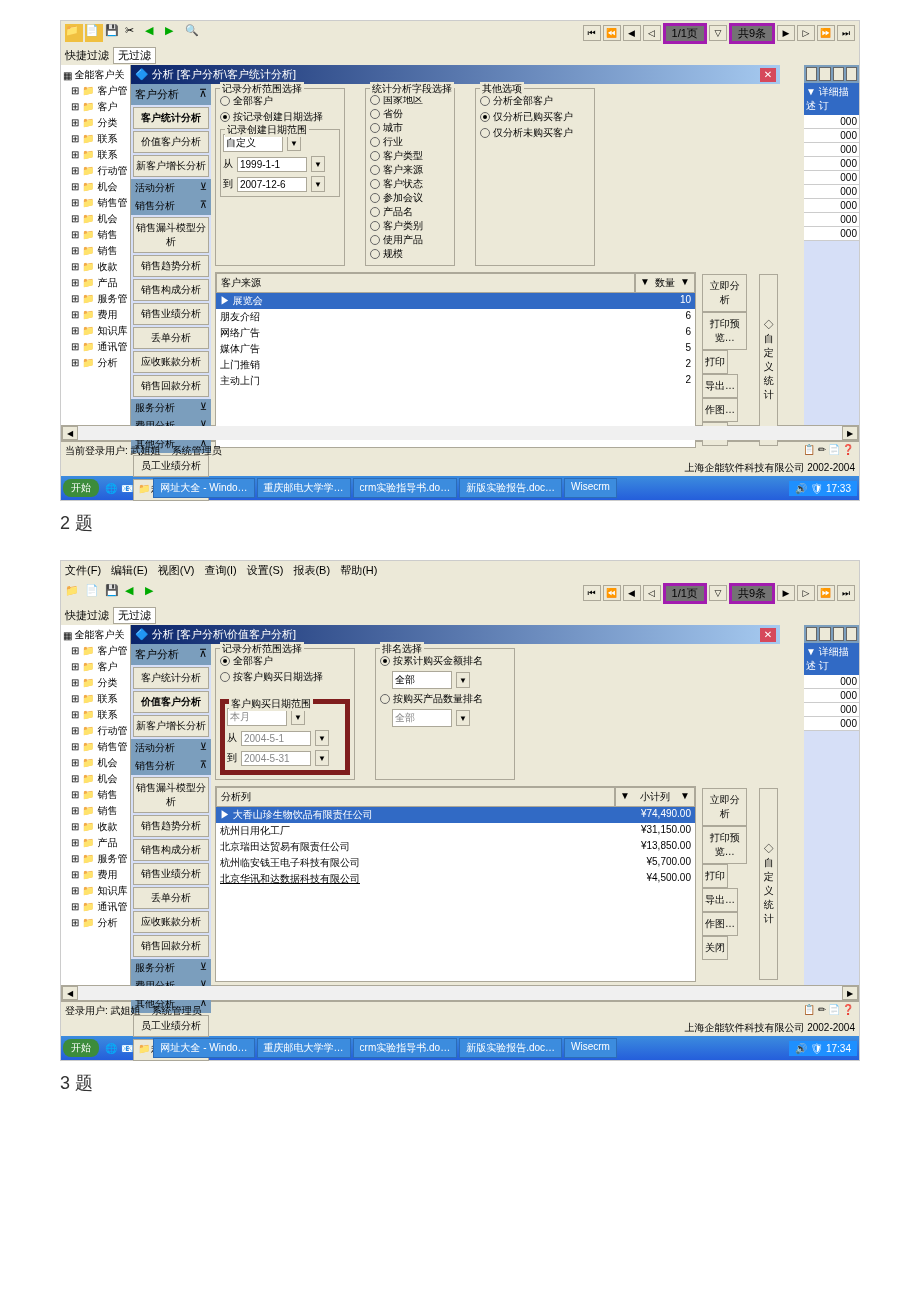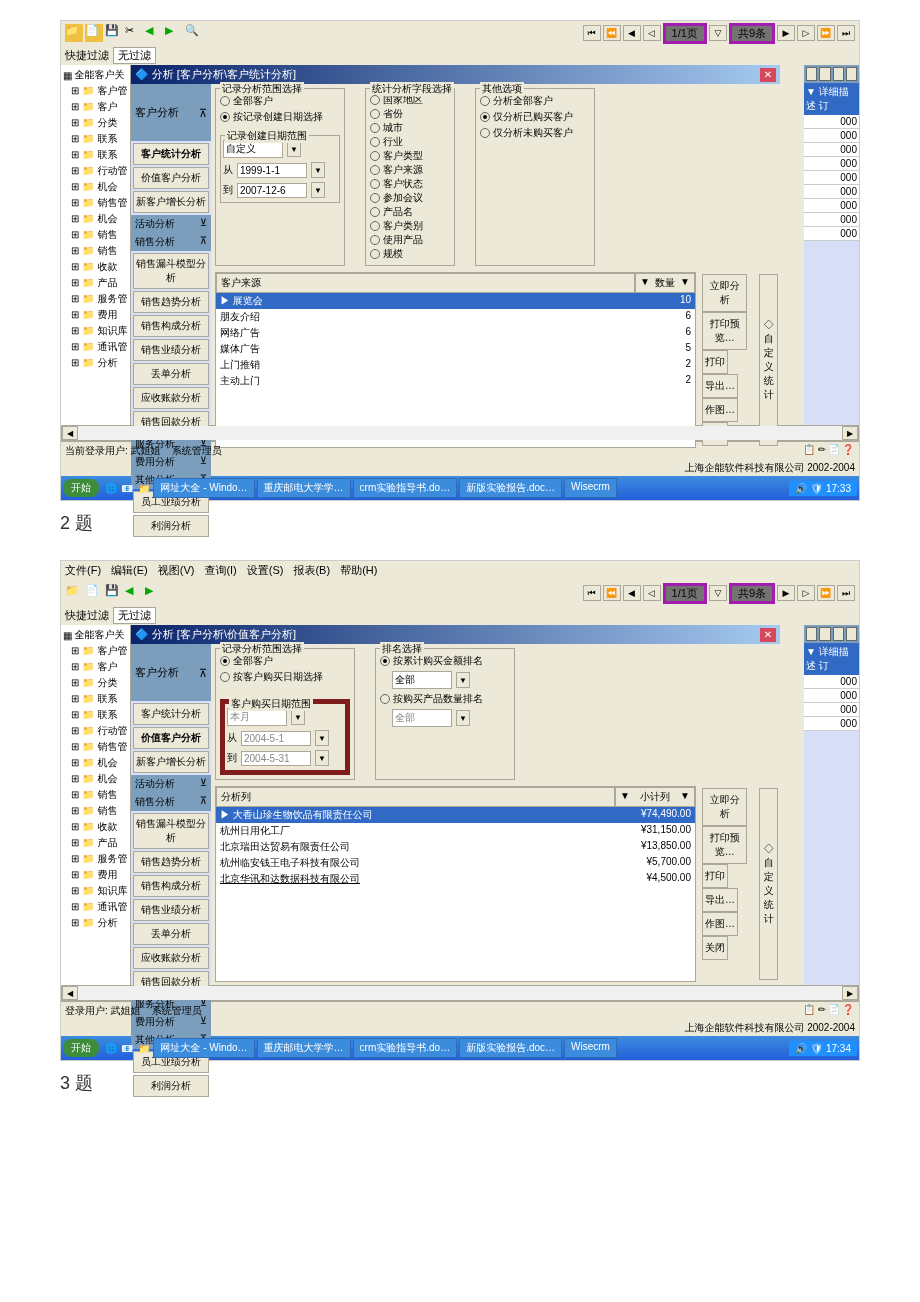--- a/index.html
+++ b/index.html
@@ -9,21 +9,21 @@
 .toolbar { background: #ece9d8; padding: 2px 4px; display: flex; align-items: center; gap: 2px; height: 24px; }
 .toolbar-icon { width: 18px; height: 18px; display: inline-block; }
 .nav-icons { display: flex; gap: 2px; align-items: center; margin-left: auto; }
 .nav-btn { width: 18px; height: 16px; background: #ece9d8; border: 1px solid #aca899; display: flex; align-items: center; justify-content: center; font-size: 9px; cursor: pointer; }
 .page-info { padding: 0 6px; font-size: 11px; background: #737373; border: 3px solid #a21caf; }
 .filter-bar { background: #ece9d8; padding: 2px 4px; font-size: 11px; display: flex; align-items: center; gap: 4px; height: 20px; }
 .tree-panel { width: 70px; background: #fff; border-right: 1px solid #aca899; padding: 2px; font-size: 10px; overflow: hidden; }
 .tree-item { display: flex; align-items: center; gap: 2px; padding: 1px 0; white-space: nowrap; }
 .analysis-panel { flex: 1; display: flex; }
 .sidebar-menu { width: 80px; background: #d6dff7; }
-.sidebar-header { background: #7b9ebd; color: #000; padding: 21px 4px; font-size: 11px; display: flex; justify-content: space-between; align-items: flex-end; }
+.sidebar-header { background: #7b9ebd; color: #000; padding: 3px 4px; font-size: 11px; display: flex; justify-content: space-between; align-items: flex-start; }
 .sidebar-btn { background: #ece9d8; border: 1px solid #aca899; margin: 2px; padding: 3px 2px; font-size: 10px; text-align: center; cursor: pointer; }
 .sidebar-btn.bold { font-weight: bold; }
 .sidebar-section { background: #7b9ebd; padding: 2px 4px; font-size: 10px; display: flex; justify-content: space-between; }
 .content-area { flex: 1; background: #ece9d8; display: flex; flex-direction: column; }
 .dialog-title { background: #0a246a; background: linear-gradient(to right, #0a246a, #a6caf0); color: #fff; padding: 2px 4px; font-size: 11px; display: flex; justify-content: space-between; align-items: center; }
 .close-btn { width: 16px; height: 14px; background: #d6495b; color: #fff; display: flex; align-items: center; justify-content: center; font-size: 10px; cursor: pointer; }
 .options-row { display: flex; padding: 4px; gap: 20px; }
 .option-group { border: 1px solid #aca899; padding: 4px; font-size: 10px; position: relative; }
 .group-title { position: absolute; top: -7px; left: 4px; background: #ece9d8; padding: 0 2px; font-size: 10px; }
 .radio-item { display: flex; align-items: center; gap: 3px; padding: 1px 0; font-size: 10px; }
@@ -166,21 +166,21 @@
             <div class="option-group" style="width:130px;">
               <span class="group-title">记录分析范围选择</span>
               <div class="radio-item">
                     <span class="radio"></span>
                     <span>全部客户</span>
                   </div>
               <div class="radio-item">
                     <span class="radio checked"></span>
                     <span>按记录创建日期选择</span>
                   </div>
-              <div style="border:1px solid #aca899;padding:2px;margin-top:10px;position:relative;">
+              <div style="border:1px solid #aca899;padding:2px;margin-top:4px;position:relative;">
                 <span class="group-title">记录创建日期范围</span>
                 <div class="date-row">
                       <span class="dropdown">自定义</span>
                       <span class="date-dd">▼</span>
                     </div>
                 <div class="date-row">
                       <span>从</span>
                       <span class="date-input">1999-1-1</span>
                       <span class="date-dd">▼</span>
                     </div>

